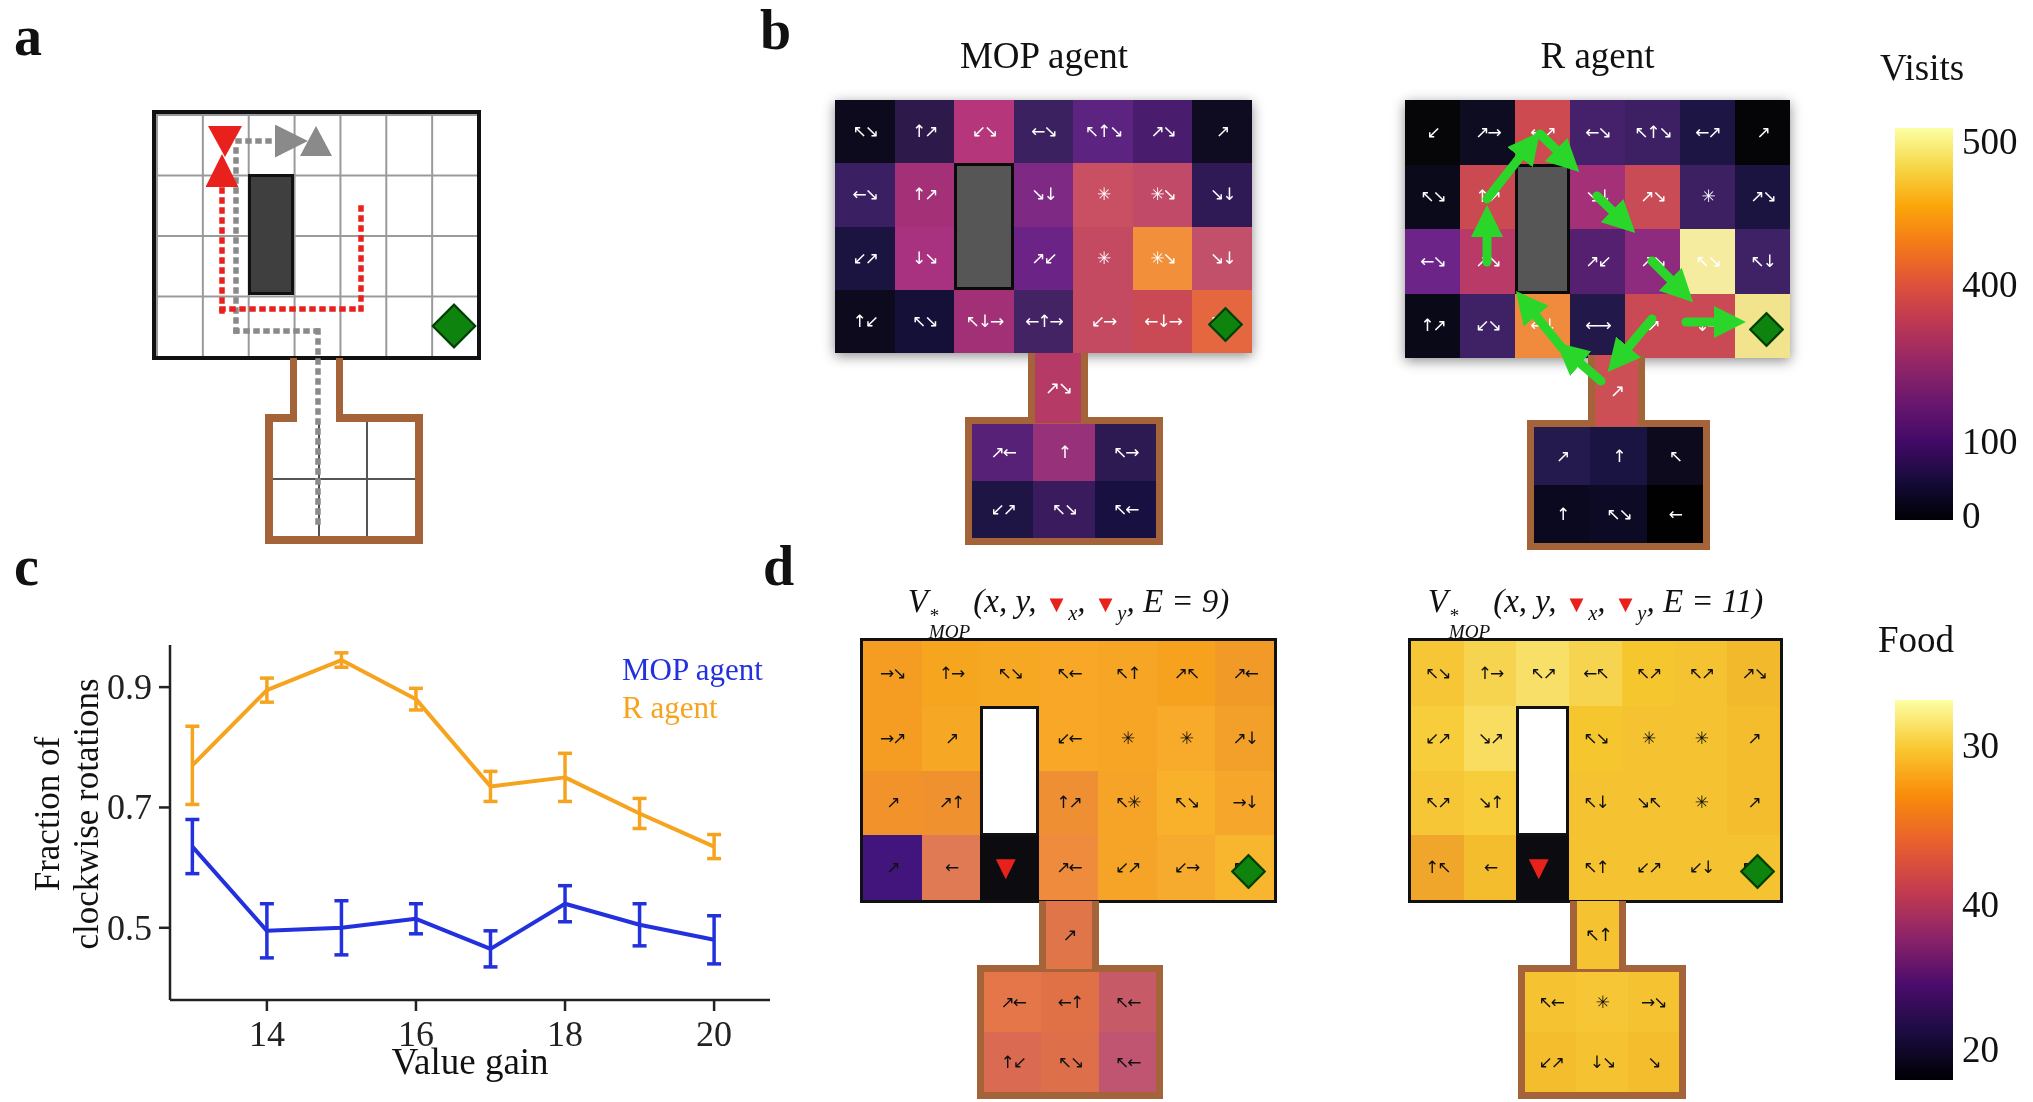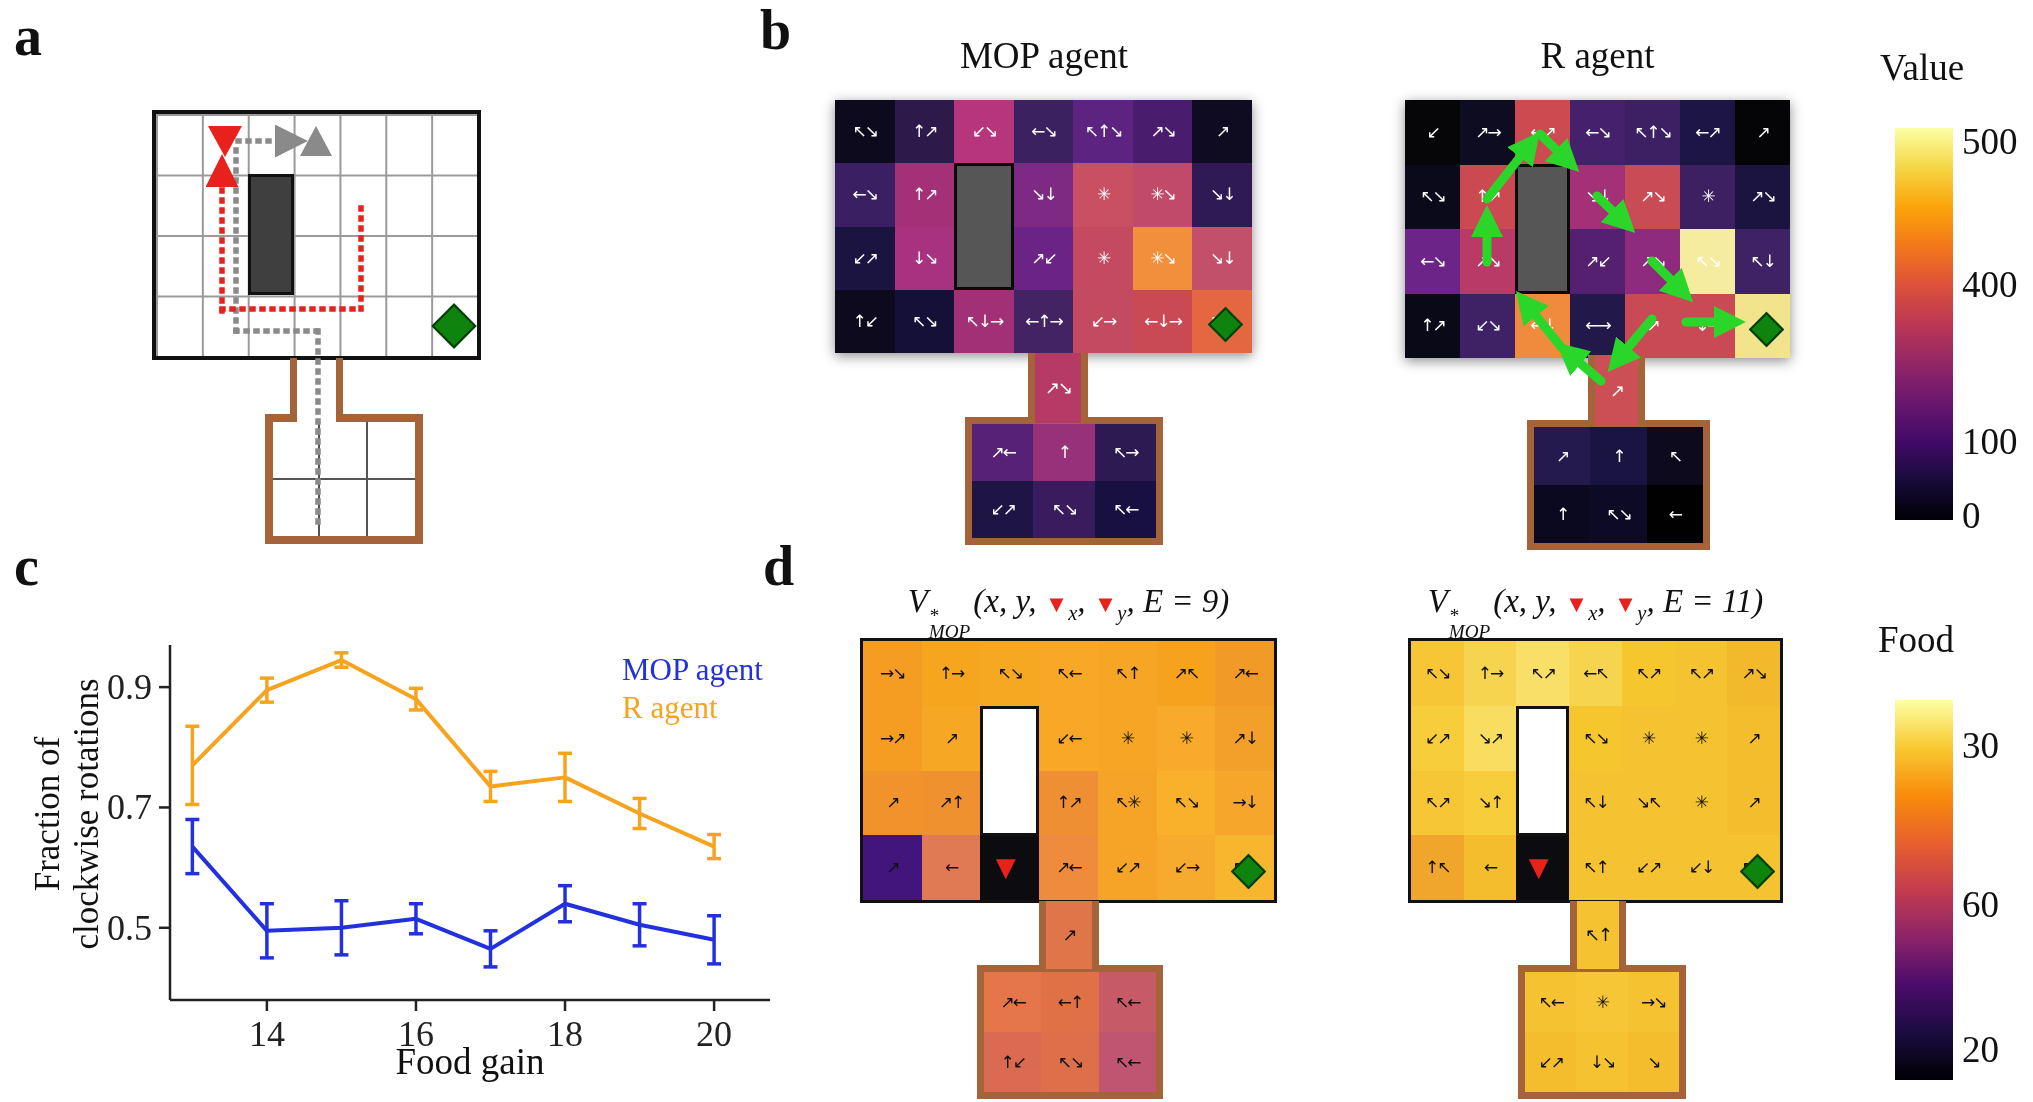--- a/index.html
+++ b/index.html
@@ -289,35 +289,35 @@
       <span class="cell-arrows">↑</span>
     </div>
     <div class="hm-cell" style="background: rgb(12, 10, 36);">
       <span class="cell-arrows">↖↘</span>
     </div>
     <div class="hm-cell" style="background: rgb(1, 1, 2);">
       <span class="cell-arrows">←</span>
     </div>
   </div>
 
-<div class="abs cb-title" style="left:1880px;top:46px;">Value</div>
+<div class="abs cb-title" style="left:1880px;top:46px;">Visits</div>
 <div class="abs cb-bar" style="left: 1895px; top: 128px; width: 58px; height: 392px; background: linear-gradient(to top, rgb(0, 0, 4), rgb(22, 11, 57), rgb(66, 10, 104), rgb(106, 23, 110), rgb(147, 38, 103), rgb(188, 55, 84), rgb(221, 81, 58), rgb(243, 120, 25), rgb(252, 165, 10), rgb(246, 215, 70), rgb(252, 255, 164));"></div>
 <div class="abs cb-labels" style="left:1962px;top:128px;width:70px;height:392px;">
     <div class="cb-tick-label" style="top: -6.28px;">500</div>
     <div class="cb-tick-label" style="top: 136.8px;">400</div>
     <div class="cb-tick-label" style="top: 293.6px;">100</div>
     <div class="cb-tick-label" style="top: 368.08px;">0</div>
   </div>
 
 <div class="abs panel-label" style="left:14px;top:538px;">c</div>
 <div class="abs ylab" style="left:-132px;top:774px;width:400px;height:80px;">
   <div>Fraction of</div>
   <div>clockwise rotations</div>
 </div>
-<div class="abs xlab" style="left:290px;top:1040px;width:360px;">Food gain</div>
+<div class="abs xlab" style="left:290px;top:1040px;width:360px;">Value gain</div>
 <div class="abs legend-item" style="left: 622px; top: 652px; color: rgb(34, 49, 221);">MOP agent</div>
 <div class="abs legend-item" style="left: 622px; top: 690px; color: rgb(246, 164, 31);">R agent</div>
 
 <div class="abs panel-label" style="left:763px;top:538px;">d</div>
 
 <div class="abs d-title" style="left:860px;top:583px;width:417px;">
   <span>V</span><span class="vstack">
       <span>*</span>
       <span>MOP</span>
     </span><span>(x, y, </span><span class="title-tri">▼</span><sub>x</sub><span>, </span><span class="title-tri">▼</span><sub>y</sub><span>, E = 9)</span>
@@ -551,21 +551,21 @@
     </div>
     <div class="hm-cell" style="background: rgb(244, 189, 46);">
       <span class="cell-arrows">↘</span>
     </div>
   </div>
 
 <div class="abs cb-title" style="left:1878px;top:618px;">Food</div>
 <div class="abs cb-bar" style="left: 1895px; top: 700px; width: 58px; height: 380px; background: linear-gradient(to top, rgb(0, 0, 4), rgb(27, 12, 65), rgb(74, 12, 107), rgb(140, 35, 105), rgb(196, 60, 78), rgb(232, 96, 45), rgb(249, 140, 10), rgb(249, 201, 50), rgb(252, 255, 164));"></div>
 <div class="abs cb-labels" style="left:1962px;top:700px;width:70px;height:380px;">
     <div class="cb-tick-label" style="top: 25.6px;">30</div>
-    <div class="cb-tick-label" style="top: 185.2px;">60</div>
+    <div class="cb-tick-label" style="top: 185.2px;">40</div>
     <div class="cb-tick-label" style="top: 329.6px;">20</div>
   </div>
 
 <svg id="overlay" class="abs" style="left:0;top:0;z-index:20;pointer-events:none;" width="2033" height="1102" viewBox="0 0 2033 1102">
   <defs>
     <marker id="ah-gray" viewBox="0 0 10 10" refX="7" refY="5" markerWidth="6" markerHeight="6" orient="auto">
         <path d="M0 0 L10 5 L0 10 z" fill="#8a8a8a"></path>
       </marker>
     <marker id="ah-red" viewBox="0 0 10 10" refX="7" refY="5" markerWidth="6" markerHeight="6" orient="auto">
         <path d="M0 0 L10 5 L0 10 z" fill="#e8211d"></path>

